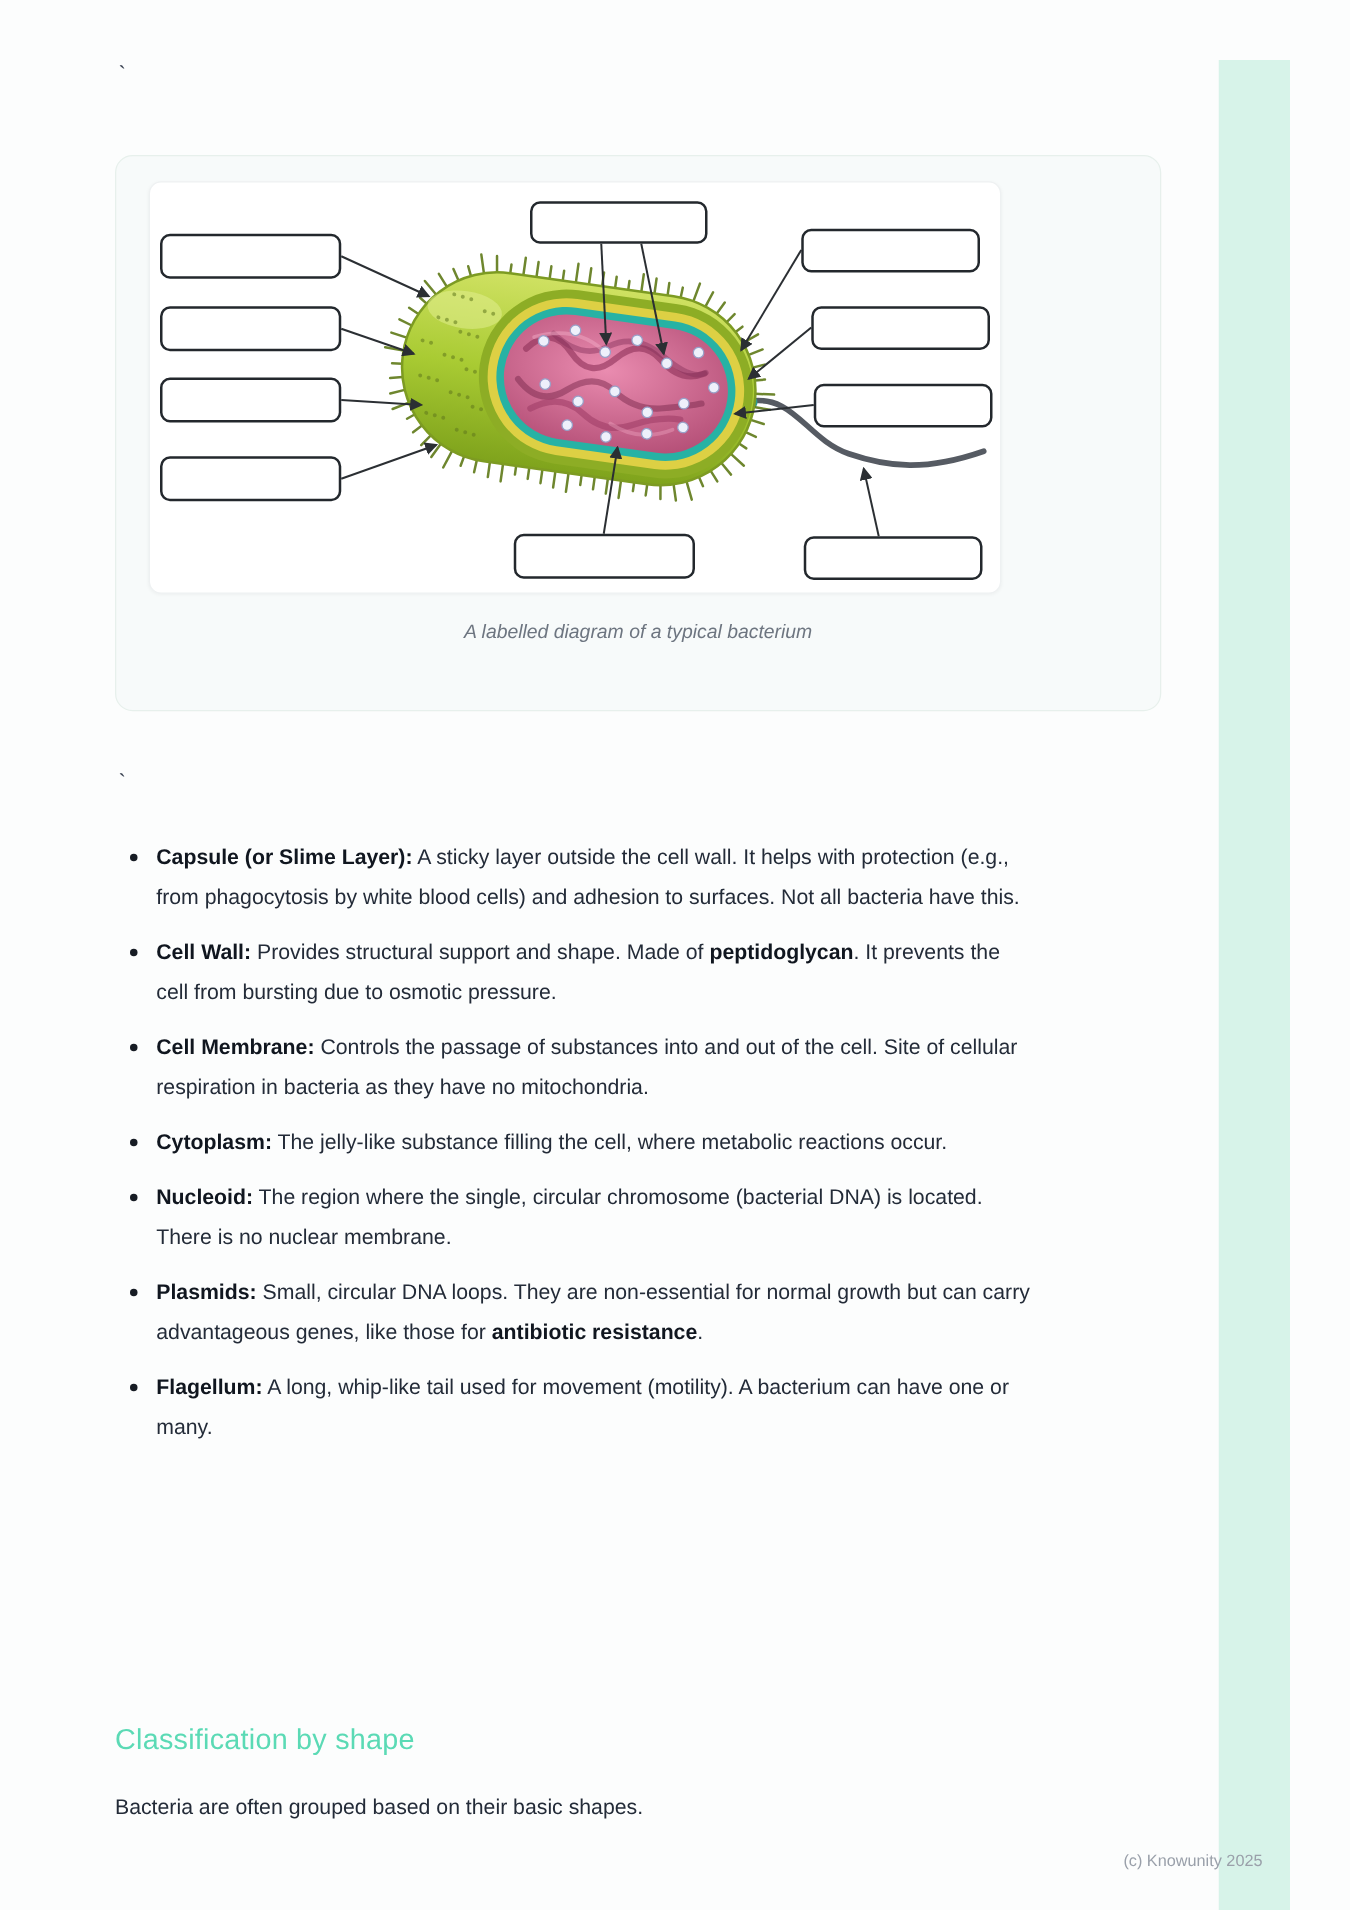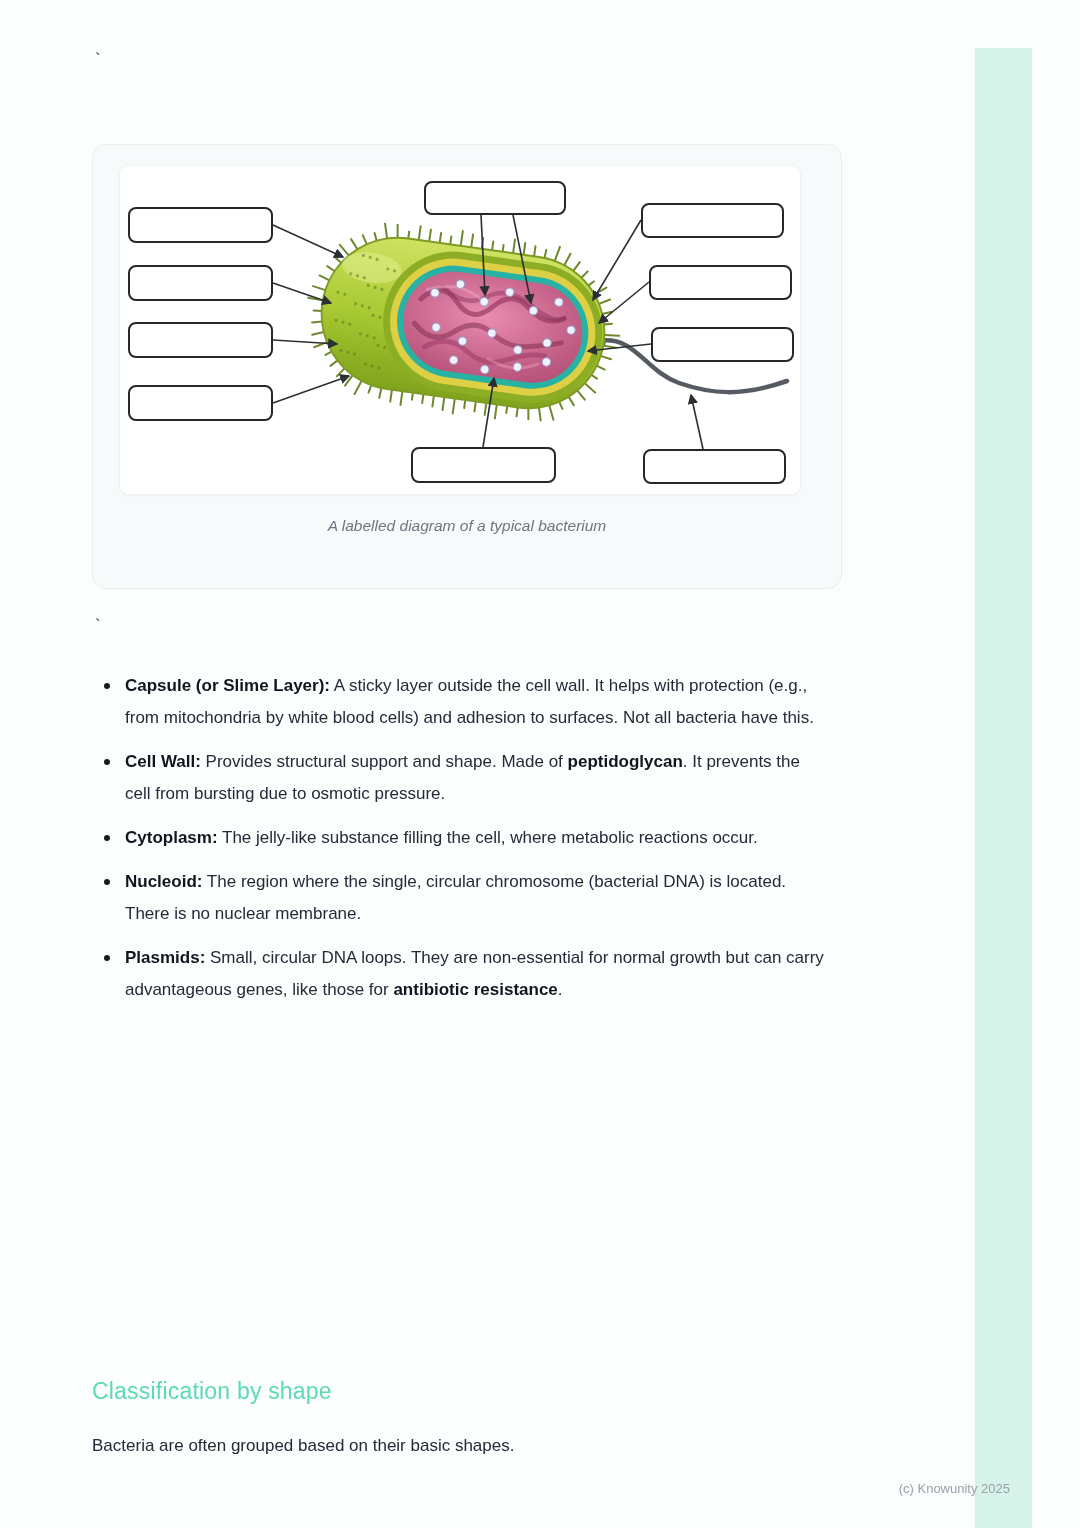--- a/index.html
+++ b/index.html
@@ -13,21 +13,21 @@
   }
   .side-strip {
     position:absolute; left:975px; top:48px; width:57px; height:1480px;
     background:#d7f3e9;
   }
   .stray { position:absolute; font-size:17px; color:#3a4352; }
   #stray-top { left:95px; top:50px; }
   #stray-mid { left:95px; top:616px; }
 
   .card {
-    position:absolute; left:92px; top:144px; width:750px; height:445px;
+    position:absolute; left:92px; top:124px; width:837px; height:445px;
     background:#f7fafa; border:1px solid #e7f0ec; border-radius:14px;
   }
   .panel {
     position:absolute; left:26px; top:20px; width:682px; height:330px;
     background:#ffffff; border:1px solid #eef1f2; border-radius:10px;
     box-shadow:0 1px 3px rgba(0,0,0,.04);
   }
   .diagram-svg { position:absolute; left:0; top:0; }
   .lbox {
     position:absolute; background:#ffffff;
@@ -264,24 +264,26 @@
   <div class="lbox" style="left:318px; top:302px; width:145px; height:36px;"></div>
   <div class="lbox" style="left:550px; top:304px; width:143px; height:35px;"></div>
 
   <div class="caption">A labelled diagram of a typical bacterium</div>
 </div>
 
 <div class="stray" id="stray-mid">`</div>
 
 <div class="content">
   <ul class="parts">
-      <li><span class="b">Capsule (or Slime Layer):</span><span> A sticky layer outside the cell wall. It helps with protection (e.g., from mitochondria by white blood cells) and adhesion to surfaces. Not all bacteria have this.</span></li>
+      <li><span class="b">Capsule (or Slime Layer):</span><span> A sticky layer outside the cell wall. It helps with protection (e.g., from phagocytosis by white blood cells) and adhesion to surfaces. Not all bacteria have this.</span></li>
       <li><span class="b">Cell Wall:</span><span> Provides structural support and shape. Made of </span><span class="b">peptidoglycan</span><span>. It prevents the cell from bursting due to osmotic pressure.</span></li>
+      <li><span class="b">Cell Membrane:</span><span> Controls the passage of substances into and out of the cell. Site of cellular respiration in bacteria as they have no mitochondria.</span></li>
       <li><span class="b">Cytoplasm:</span><span> The jelly-like substance filling the cell, where metabolic reactions occur.</span></li>
       <li><span class="b">Nucleoid:</span><span> The region where the single, circular chromosome (bacterial DNA) is located. There is no nuclear membrane.</span></li>
       <li><span class="b">Plasmids:</span><span> Small, circular DNA loops. They are non-essential for normal growth but can carry advantageous genes, like those for </span><span class="b">antibiotic resistance</span><span>.</span></li>
+      <li><span class="b">Flagellum:</span><span> A long, whip-like tail used for movement (motility). A bacterium can have one or many.</span></li>
     </ul>
 </div>
 
 <h2 class="section-heading">Classification by shape</h2>
 <p class="section-intro">Bacteria are often grouped based on their basic shapes.</p>
 
 <div class="footer">(c) Knowunity 2025</div>
 
 </body></html>

